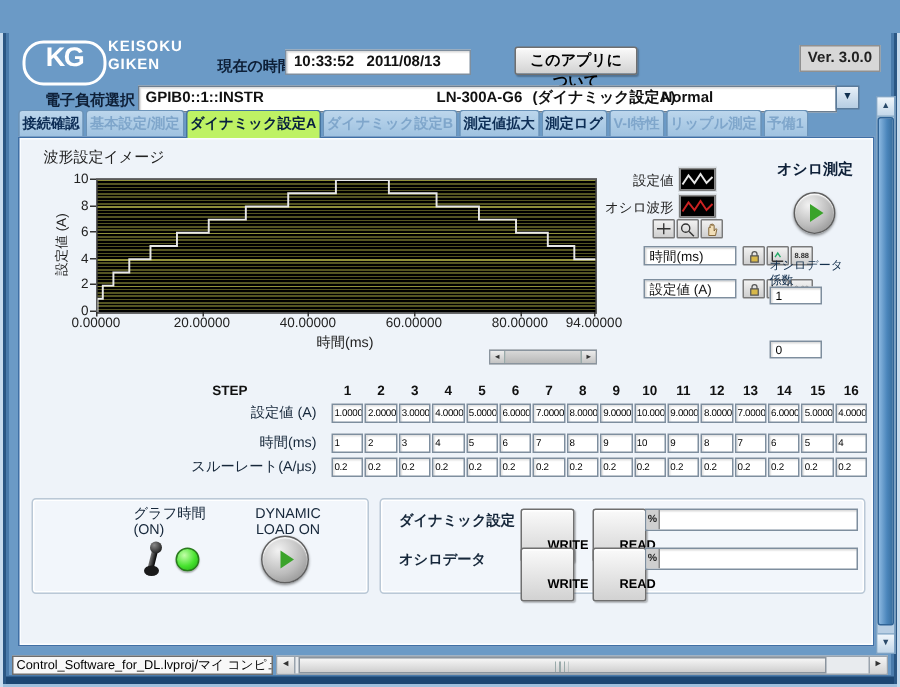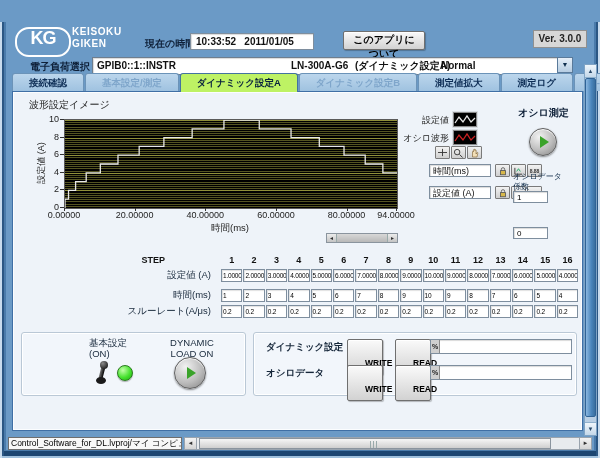--- a/index.html
+++ b/index.html
@@ -30,21 +30,21 @@
   .about-btn{position:absolute;left:337px;top:9px;width:82px;height:19px;font-size:10px;font-weight:bold;font-family:"Liberation Sans",sans-serif;}
   .ver-box{position:absolute;left:527px;top:8px;width:52px;height:16px;background:#d7d7d7;border:1px solid #909090;font-size:10px;font-weight:bold;color:#222;text-align:center;line-height:16px;}
   
   .dev-lbl{left:24px;top:38px;}
   .combo{position:absolute;left:86px;top:35px;width:464px;height:16px;background:#fff;border:1px solid #6e7e8e;box-shadow:inset 1px 1px 1px rgba(0,0,0,.15);font-size:10px;font-weight:bold;color:#111;}
   .combo span{position:absolute;top:1px;line-height:13px;white-space:pre;}
   .combo .visa{left:4px;} .combo .model{left:198px;} .combo .mode{left:262px;} .combo .status{left:348px;}
   .combo-arrow{position:absolute;left:551px;top:35px;width:16px;height:16px;background:linear-gradient(#e6eff8,#b6cde2);border:1px solid #5a7a9a;box-sizing:border-box;text-align:center;font-size:7px;line-height:14px;color:#10304f;cursor:pointer;}
   
   .tabstrip{position:absolute;left:6px;top:51px;height:18px;display:flex;}
-  .tab{height:17px;line-height:18px;padding:0 16px;margin-right:1px;font-size:9.5px;font-weight:bold;border:1px solid #6b93b8;border-bottom:none;border-radius:3px 3px 0 0;background:linear-gradient(#bcd6ec,#9fc2e0);color:#0d2d55;white-space:nowrap;cursor:pointer;}
+  .tab{height:17px;line-height:18px;padding:0 2px;margin-right:1px;font-size:9.5px;font-weight:bold;border:1px solid #6b93b8;border-bottom:none;border-radius:3px 3px 0 0;background:linear-gradient(#bcd6ec,#9fc2e0);color:#0d2d55;white-space:nowrap;cursor:pointer;}
   .tab.active{background:#bef264;color:#07203e;border-color:#44739f;height:18px;z-index:3;}
   .tab.disabled{color:#7fa6cb;cursor:default;}
   
   .panel{position:absolute;left:6px;top:69px;width:571px;height:340px;background:#eef3f9;border:1px solid #3f6fa5;box-shadow:inset 0 0 0 1px #fbfdff;box-sizing:border-box;z-index:2;}
   .chart-title{position:absolute;left:16px;top:6px;font-size:10px;color:#222;}
   
   .chart{position:absolute;left:2px;top:16px;width:404px;height:132px;}
   .plot{position:absolute;left:49px;top:11px;width:332px;height:88px;border:1px solid #5a5a5a;background-color:#000;background-image:repeating-linear-gradient(to bottom,rgba(150,150,60,.9) 0 1px,transparent 1px 17.6px),repeating-linear-gradient(to bottom,rgba(105,105,42,.8) 0 1px,transparent 1px 2.2px);}
   .plot svg{position:absolute;inset:0;width:100%;height:100%;}
   .ylabel{position:absolute;left:-34px;top:49px;width:120px;height:12px;transform:rotate(-90deg);text-align:center;font-size:9px;color:#222;}
@@ -119,21 +119,21 @@
     <div class="app">
 
       <div class="logo">
         <span class="logo-kg">KG</span>
       </div>
       <div class="logo-name">
         <div>KEISOKU</div>
         <div>GIKEN</div>
       </div>
       <span class="lbl clock-lbl">現在の時間</span>
-      <div class="field clock-val">10:33:52   2011/01/05</div>
+      <div class="field clock-val">10:33:52   2011/08/13</div>
       <button class="btn about-btn">このアプリについて</button>
       <div class="ver-box">Ver. 3.0.0</div>
 
       <span class="lbl dev-lbl">電子負荷選択</span>
       <div class="combo">
         <span class="visa">GPIB0::1::INSTR</span>
         <span class="model">LN-300A-G6</span>
         <span class="mode">(ダイナミック設定A)</span>
         <span class="status">Normal</span>
       </div>
@@ -355,21 +355,21 @@
                 <div class="stepfield">0.2</div>
                 <div class="stepfield">0.2</div>
                 <div class="stepfield">0.2</div>
                 <div class="stepfield">0.2</div>
               </div>
             </div>
           </div>
 
         <div class="grpbox grp-left">
           <div class="two-line" style="left:67px;top:4px;">
-            <div>基本設定</div>
+            <div>グラフ時間</div>
               <div>(ON)</div>
           </div>
           <div class="two-line" style="left:138px;top:4px;width:64px;text-align:center;">
             <div>DYNAMIC</div>
               <div>LOAD ON</div>
           </div>
           <div class="toggle">
             <div class="lever"></div>
             <div class="knob"></div>
             <div class="base"></div>

